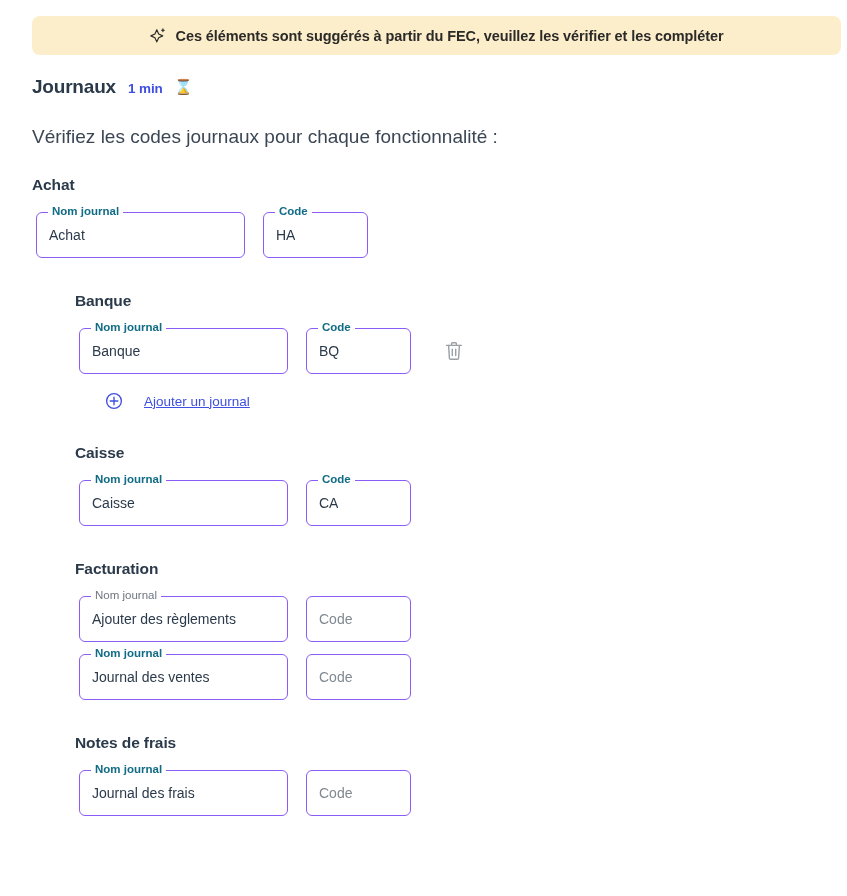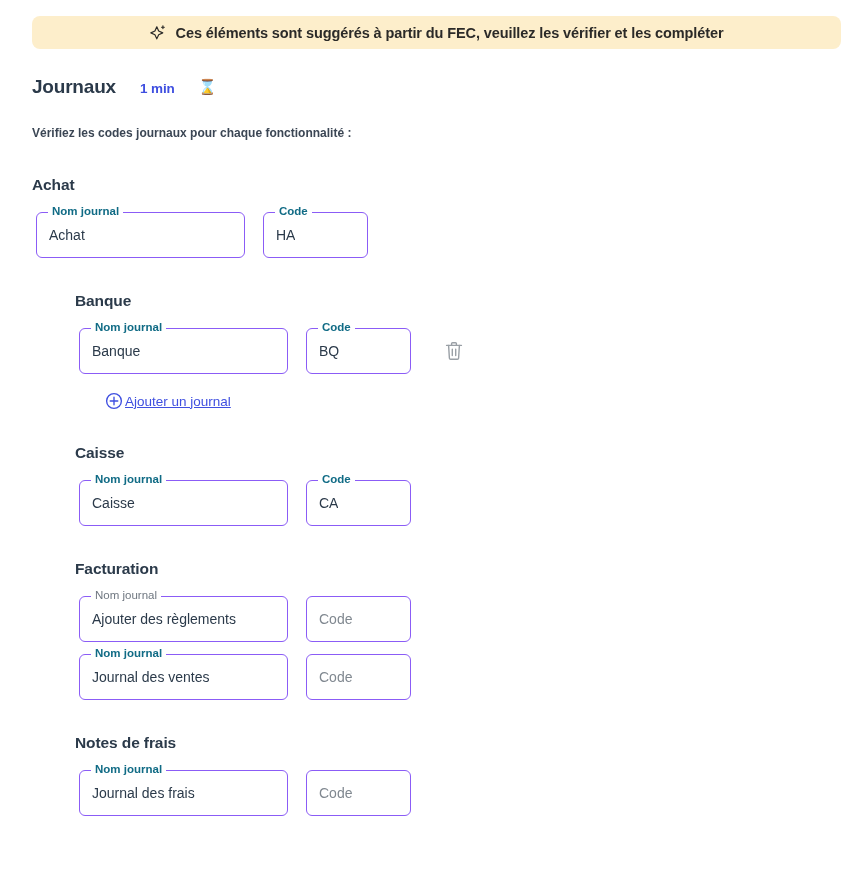--- a/index.html
+++ b/index.html
@@ -15,21 +15,21 @@
     overflow: hidden;
     position: relative;
   }
 
   
   .banner {
     position: absolute;
     left: 32px;
     top: 16px;
     width: 809px;
-    height: 33px;
+    height: 39px;
     background: #fdeecb;
     border-radius: 8px;
     display: flex;
     align-items: center;
     justify-content: center;
     gap: 9px;
     box-sizing: border-box;
   }
   .banner-text {
     font-size: 14.5px;
@@ -44,21 +44,21 @@
     height: 17px;
   }
 
   
   .title-row {
     position: absolute;
     left: 32px;
     top: 76px;
     display: flex;
     align-items: baseline;
-    gap: 24px;
+    gap: 12px;
   }
   .page-title {
     font-size: 19px;
     font-weight: bold;
     color: #2b3a4a;
     letter-spacing: -0.2px;
   }
   .duration {
     font-size: 13.5px;
     font-weight: bold;
@@ -70,23 +70,22 @@
     color: #3f4fe0;
     line-height: 1;
     position: relative;
     top: -1px;
   }
 
   .subtitle {
     position: absolute;
     left: 32px;
     top: 126px;
-    font-size: 12px;
+    font-size: 19px;
     color: #3b4654;
-    font-weight: bold;
   }
 
   
   .sections {
     position: absolute;
     left: 0;
     top: 176px;
     width: 758px;
   }
   .section { margin-bottom: 0; }
@@ -155,21 +154,21 @@
     align-items: center;
     justify-content: center;
     cursor: pointer;
   }
   .delete-btn svg { display: block; }
 
   
   .add-row {
     display: flex;
     align-items: center;
-    gap: 2px;
+    gap: 21px;
     margin-left: 62px;
     margin-top: 18px;
     cursor: pointer;
   }
   .add-row .plus-icon { display: block; width: 18px; height: 18px; }
   .add-label {
     font-size: 13.5px;
     color: #3f4fe0;
     text-decoration: underline;
     font-weight: normal;

